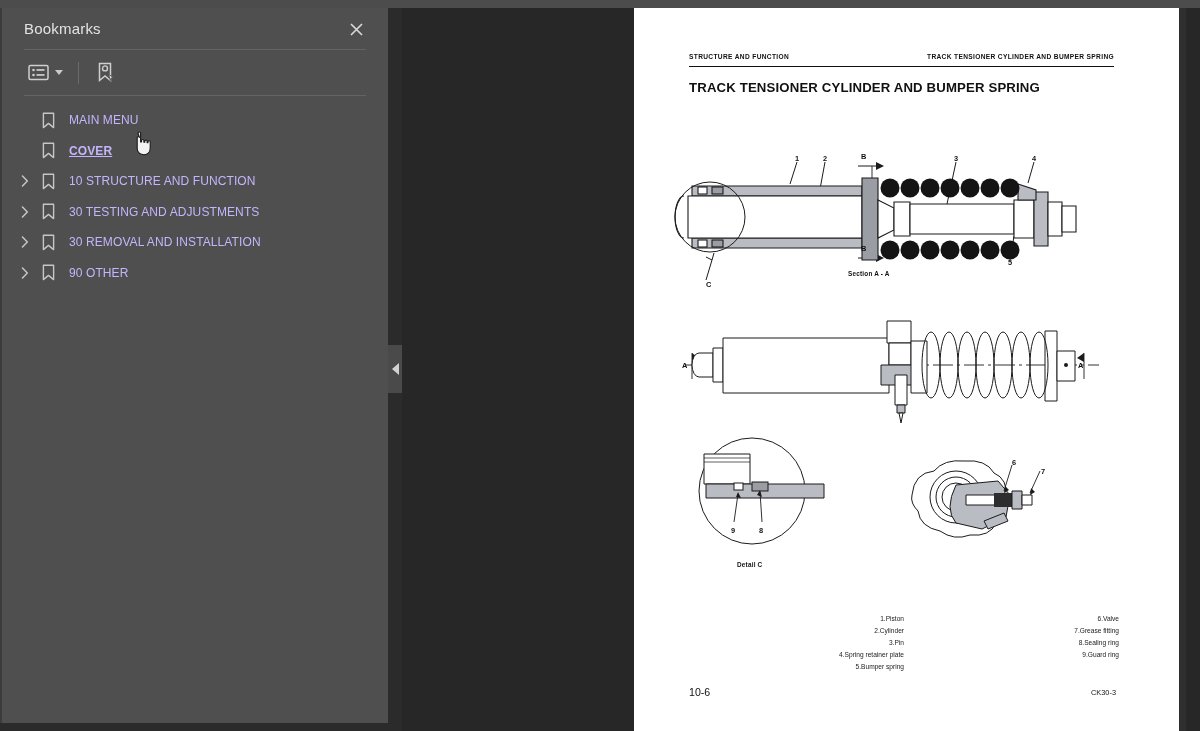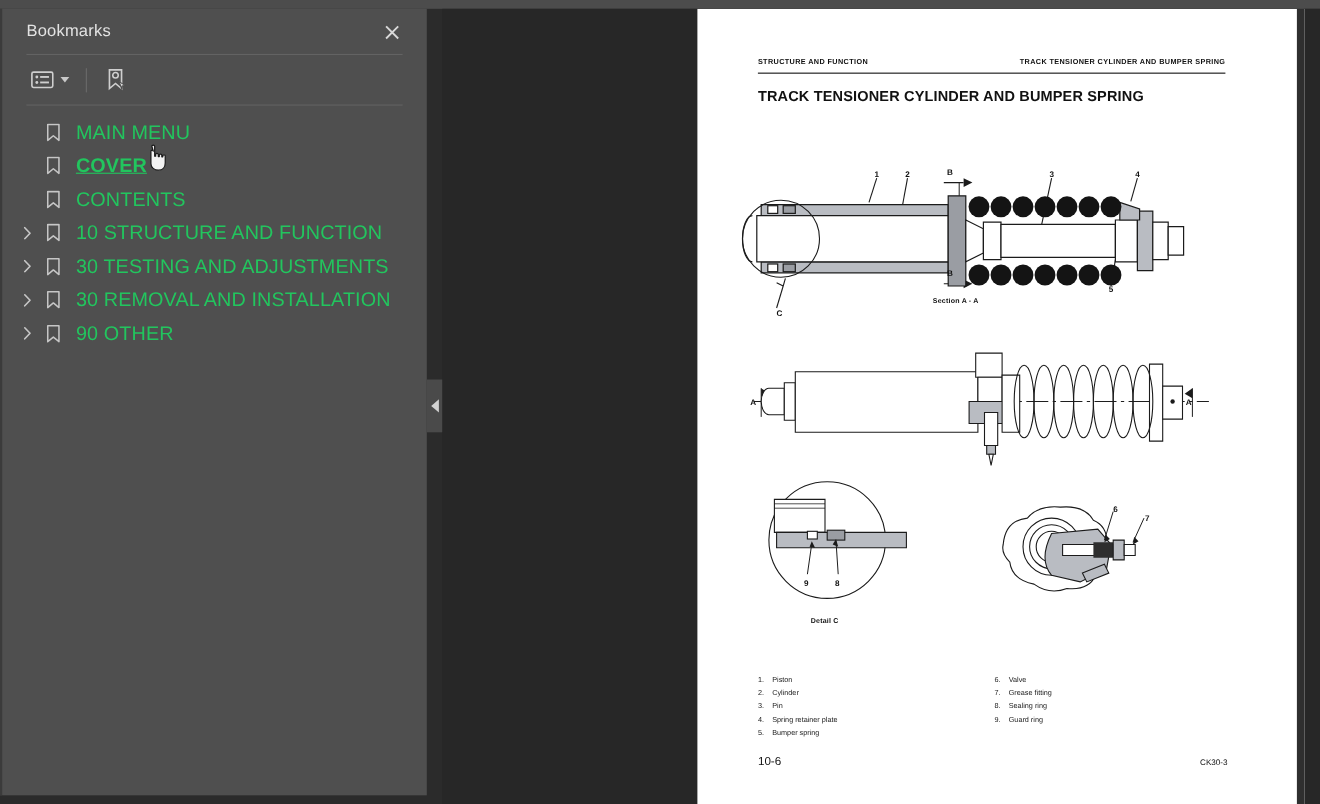--- a/index.html
+++ b/index.html
@@ -13,20 +13,21 @@
     overflow: hidden;
     font-family: "Liberation Sans", sans-serif;
     position: relative;
   }
 
   
   #app {
     position: absolute;
     inset: 0;
     background: #2b2b2b;
+    text-align: right;
   }
 
   
   .top-strip {
     position: absolute;
     left: 0; top: 0;
     width: 1200px; height: 8px;
     background: #4c4c4c;
   }
 
@@ -120,22 +121,22 @@
   .bm-twisty.empty { visibility: hidden; }
   .bm-icon {
     width: 24px;
     flex: 0 0 24px;
     display: flex;
     align-items: center;
     justify-content: center;
     margin-left: 2px;
   }
   .bm-label {
-    color: #22c55e;
-    font-size: 18px;
+    color: #c4b5fd;
+    font-size: 12px;
     margin-left: 9px;
     white-space: nowrap;
     letter-spacing: .1px;
   }
   .bm-label.hovered {
     text-decoration: underline;
     font-weight: bold;
   }
 
   
@@ -363,33 +364,20 @@
             <svg width="8" height="12" viewBox="0 0 8 12">
               <path d="M1.5 1 L6.3 6 L1.5 11" fill="none" stroke="#c6c6c6" stroke-width="1.5" stroke-linecap="round" stroke-linejoin="round"></path>
             </svg>
           </div>
           <div class="bm-icon">
             <svg width="13" height="17" viewBox="0 0 13 17">
               <path d="M1.4 1.2 h10.2 v14.4 l-5.1 -4.2 l-5.1 4.2 z" fill="none" stroke="#c6c6c6" stroke-width="1.4" stroke-linejoin="round"></path>
             </svg>
           </div>
           <span class="bm-label hovered">COVER</span>
-        </div>
-        <div class="bm-row">
-          <div class="bm-twisty empty">
-            <svg width="8" height="12" viewBox="0 0 8 12">
-              <path d="M1.5 1 L6.3 6 L1.5 11" fill="none" stroke="#c6c6c6" stroke-width="1.5" stroke-linecap="round" stroke-linejoin="round"></path>
-            </svg>
-          </div>
-          <div class="bm-icon">
-            <svg width="13" height="17" viewBox="0 0 13 17">
-              <path d="M1.4 1.2 h10.2 v14.4 l-5.1 -4.2 l-5.1 4.2 z" fill="none" stroke="#c6c6c6" stroke-width="1.4" stroke-linejoin="round"></path>
-            </svg>
-          </div>
-          <span class="bm-label">CONTENTS</span>
         </div>
         <div class="bm-row">
           <div class="bm-twisty">
             <svg width="8" height="12" viewBox="0 0 8 12">
               <path d="M1.5 1 L6.3 6 L1.5 11" fill="none" stroke="#c6c6c6" stroke-width="1.5" stroke-linecap="round" stroke-linejoin="round"></path>
             </svg>
           </div>
           <div class="bm-icon">
             <svg width="13" height="17" viewBox="0 0 13 17">
               <path d="M1.4 1.2 h10.2 v14.4 l-5.1 -4.2 l-5.1 4.2 z" fill="none" stroke="#c6c6c6" stroke-width="1.4" stroke-linejoin="round"></path>

